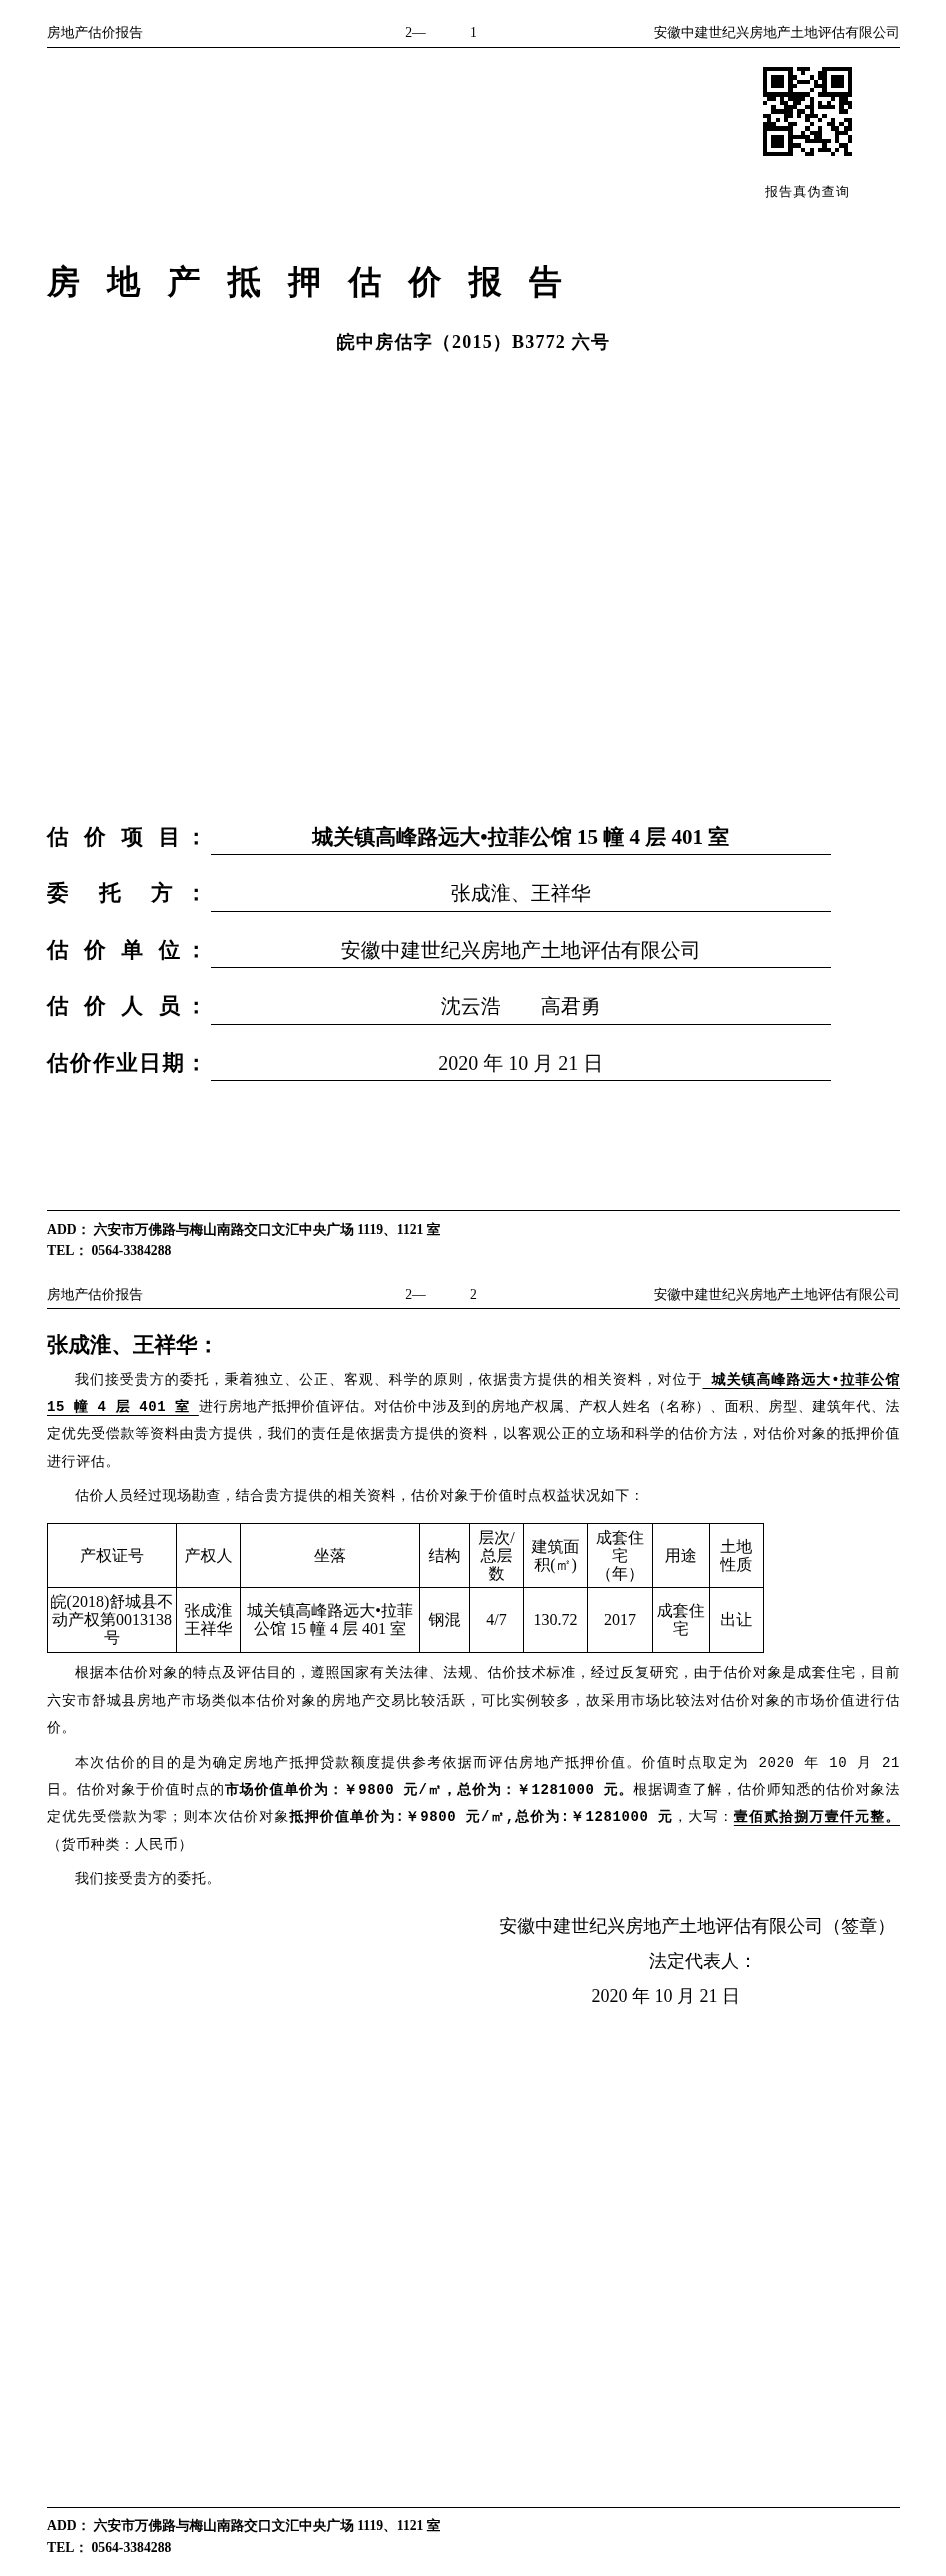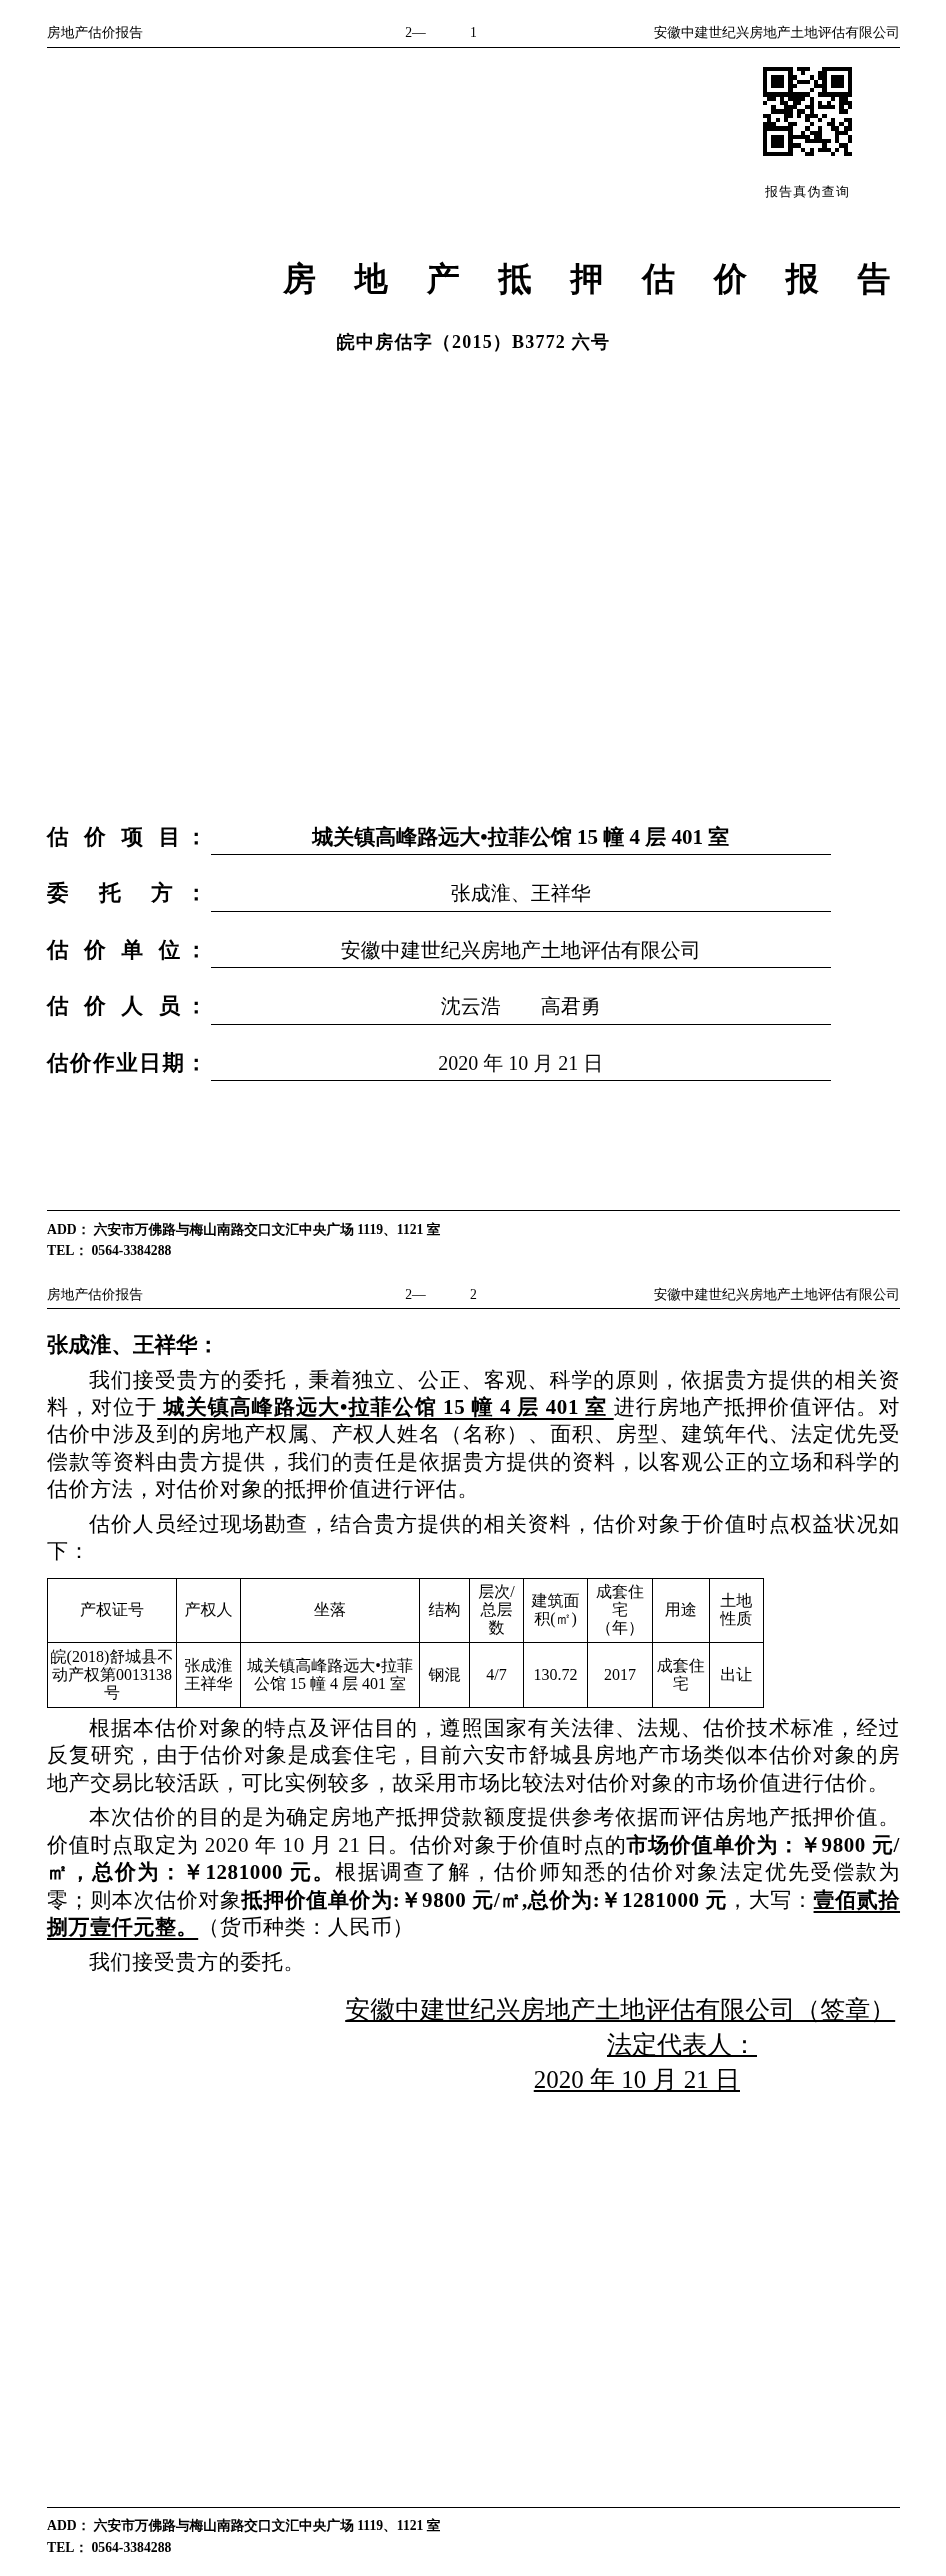--- a/index.html
+++ b/index.html
@@ -42,23 +42,23 @@
   }
   .qr div { background:#000; }
   .qr-caption {
     margin-top:27.4px; width:113px; margin-left:-12px;
     text-align:center; font-size:13px; letter-spacing:1.2px; white-space:nowrap;
   }
 
   
   .report-title {
     margin-top:210px;
-    text-align:right;
+    text-align:left;
     font-size:33px; font-weight:bold;
-    letter-spacing:9.5px; line-height:48px;font-family:Liberation Mono, monospace;
+    letter-spacing:9.5px; line-height:48px;
   }
   .report-no {
     margin-top:24px;
     text-align:center;
     font-size:18px; font-weight:bold; letter-spacing:1.2px;
   }
 
   
   .fields { margin-top:468px; }
   .field-row { display:flex; align-items:baseline; margin-bottom:23px; }
@@ -76,41 +76,41 @@
   .field-line.bold { font-weight:bold; font-size:21px; }
 
   
   .letter-title {
     margin-top:33px; text-align:center;
     font-size:24px; font-weight:bold; letter-spacing:10.7px;
   }
   .salutation { margin-top:23px; font-size:21.5px; font-weight:bold; line-height:27.4px; }
   .para {
     margin-top:7.2px;
-    font-size:21px; line-height:27.4px; letter-spacing:0.6px;
-    text-indent:2em; text-align:justify;
+    font-size:14px; line-height:27.4px; letter-spacing:0.6px;
+    text-indent:2em; text-align:justify;font-family:Liberation Mono, monospace;
   }
   .b { font-weight:bold; }
   .u { text-decoration:underline; text-underline-offset:4.2px; }
 
   table.rights {
     width:84%; margin:12px 0 3.6px 0;
     border-collapse:collapse; table-layout:fixed;
     font-size:16px; line-height:18px;
   }
   table.rights th, table.rights td {
     border:1.2px solid #000;
     padding:4.8px 2.4px;
     text-align:center; vertical-align:middle;
     font-weight:normal;
     white-space:pre-line;
     word-break:break-all;
   }
 
-  .sig-block { margin-top:15.5px; font-size:25px; line-height:35px;text-decoration:underline; }
+  .sig-block { margin-top:15.5px; font-size:18px; line-height:35px; }
   .sig-company { text-align:right; padding-right:4.8px; }
   .sig-legal   { text-align:right; padding-right:143px; }
   .sig-date    { text-align:right; padding-right:160px; }
 </style>
 </head>
 <body>
 
 <div class="page page-1">
 
   <div class="pg-header">

